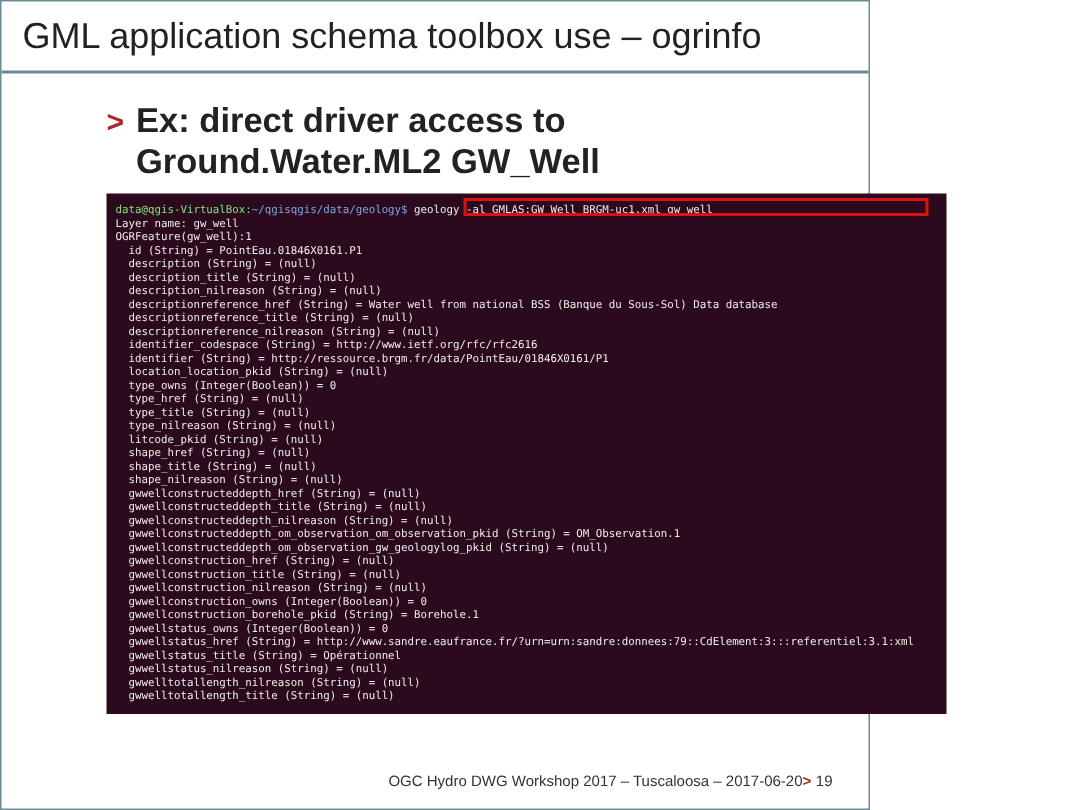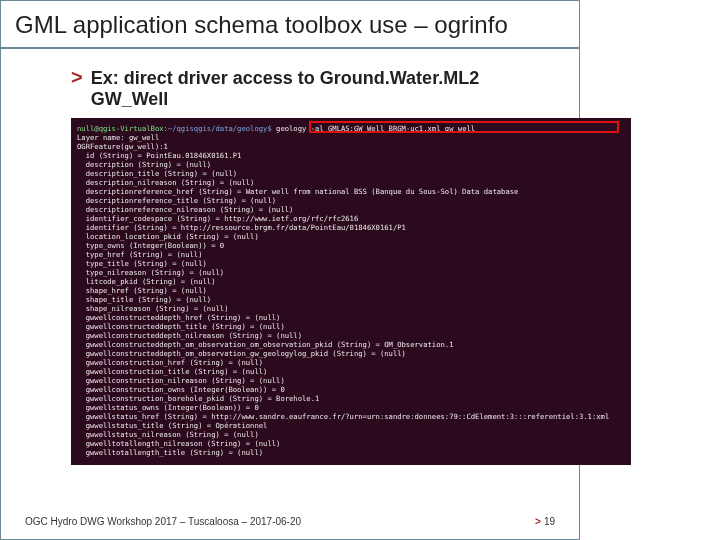--- a/index.html
+++ b/index.html
@@ -11,61 +11,61 @@
   .title-bar {
     padding: 10px 14px 8px 14px;
     border-bottom: 2px solid #6a8a94;
     font-size: 24px; font-weight: 400; color: #222;
   }
   .body {
     padding: 18px 26px 0 70px;
   }
   .bullet-row { display: flex; align-items: baseline; gap: 8px; margin-bottom: 8px; }
   .chevron { color: #a52a2a; font-size: 20px; font-weight: 700; line-height: 1; }
-  .bullet-text { font-size: 18px; font-weight: 700; color: #222; }
+  .bullet-text { font-size: 23px; font-weight: 700; color: #222; }
   .term {
     position: relative;
     width: 560px;
     background: #2c0a1e;
     padding: 6px 6px 8px 6px;
     font-family: "DejaVu Sans Mono", Menlo, Consolas, monospace;
     font-size: 7.2px; line-height: 1.25; color: #eceaea;
     overflow: hidden;
   }
   .term .prompt-line { color: #7fe07f; white-space: pre; }
   .term .prompt-line .path { color: #7aa7e0; }
   .term .prompt-line .cmd { color: #eceaea; }
   .term .outline {
     position: absolute; border: 2px solid #d11; pointer-events: none;
   }
   .term pre { white-space: pre; color: #eceaea; font-family: inherit; }
   .footer {
     position: absolute; left: 0; right: 0; bottom: 12px;
-    display: flex; justify-content: space-between; align-items: center;
+    display: flex; justify-content: flex-end; align-items: center;
     padding: 0 24px; font-size: 10px; color: #333;
   }
   .footer .pg { color: #333; }
   .footer .pg .chev { color: #a52a2a; font-weight: 700; margin-right: 3px; }
 </style>
 </head>
 <body>
 
 <div class="slide">
 
   <div class="title-bar">GML application schema toolbox use – ogrinfo</div>
 
   <div class="body">
     <div class="bullet-row">
       <span class="chevron">&gt;</span>
       <span class="bullet-text">Ex: direct driver access to Ground.Water.ML2 GW_Well</span>
     </div>
 
     <div class="term">
       <div class="outline" style="top:3px; left:238px; width:310px; height:12px;"></div>
-      <div class="prompt-line"><span>null@qgis-VirtualBox:</span><span class="path">~/qgisqgis/data/geology$</span><span class="cmd"> geology -al GMLAS:GW_Well_BRGM-uc1.xml gw_well</span></div>
+      <div class="prompt-line"><span>data@qgis-VirtualBox:</span><span class="path">~/qgisqgis/data/geology$</span><span class="cmd"> geology -al GMLAS:GW_Well_BRGM-uc1.xml gw_well</span></div>
       <pre id="term-lines">Layer name: gw_well
 OGRFeature(gw_well):1
   id (String) = PointEau.01846X0161.P1
   description (String) = (null)
   description_title (String) = (null)
   description_nilreason (String) = (null)
   descriptionreference_href (String) = Water well from national BSS (Banque du Sous-Sol) Data database
   descriptionreference_title (String) = (null)
   descriptionreference_nilreason (String) = (null)
   identifier_codespace (String) = http://www.ietf.org/rfc/rfc2616

